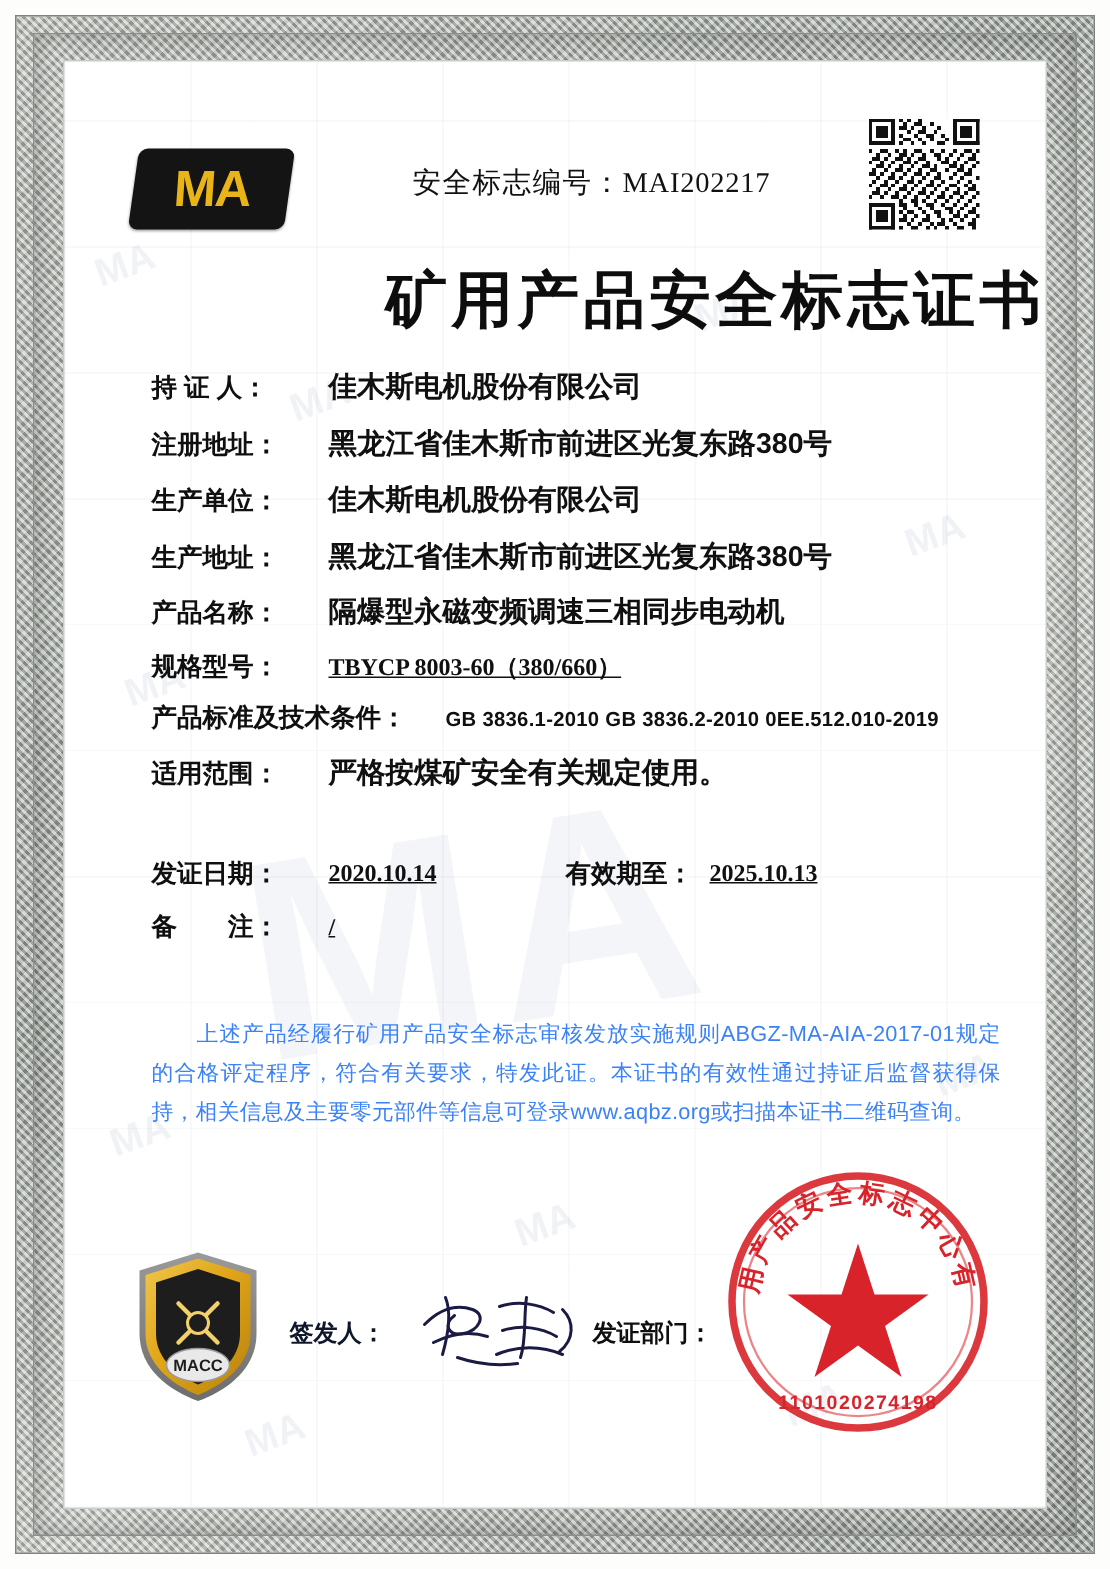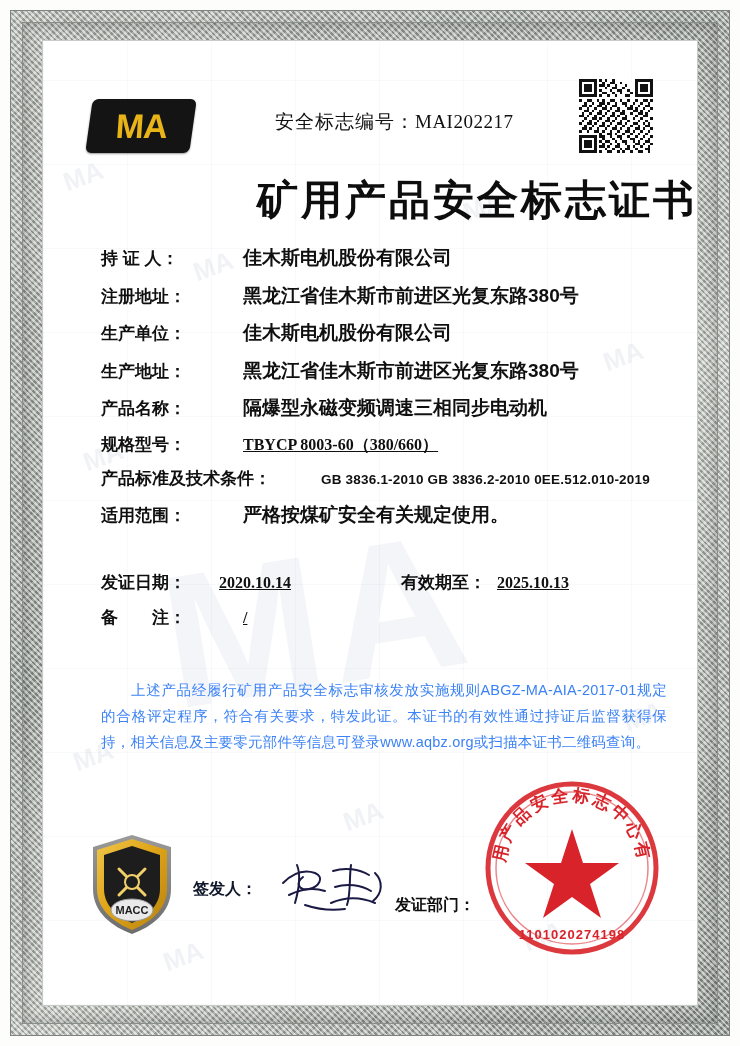--- a/index.html
+++ b/index.html
@@ -132,21 +132,20 @@
     position: absolute;
     left: 58px; top: 204px;
     width: 566px;
   }
   .row {
     display: flex;
     align-items: baseline;
     margin-bottom: 11.5px;
     font-size: 17px;
     color: #0f0f0f;
-    gap: 24px;
   }
   .row .lbl {
     font-family: "Liberation Sans", sans-serif;
     font-weight: bold;
     white-space: nowrap;
     flex: 0 0 auto;
   }
   .row .lbl.w1 { width: 118px; }
   .row .val {
     font-family: "Liberation Sans", sans-serif;
@@ -201,21 +200,20 @@
     left: 232px; top: 812px;
     width: 120px; height: 64px;
   }
   .dept-line {
     position: absolute;
     left: 352px; top: 838px;
     font-family: "Liberation Sans", sans-serif;
     font-weight: bold;
     font-size: 16px;
     color: #0f0f0f;
-    margin-top: 16px;
   }
 
   
   .seal {
     position: absolute;
     right: 36px; bottom: 48px;
     width: 178px; height: 178px;
   }
   .seal svg { display: block; }
 </style>

